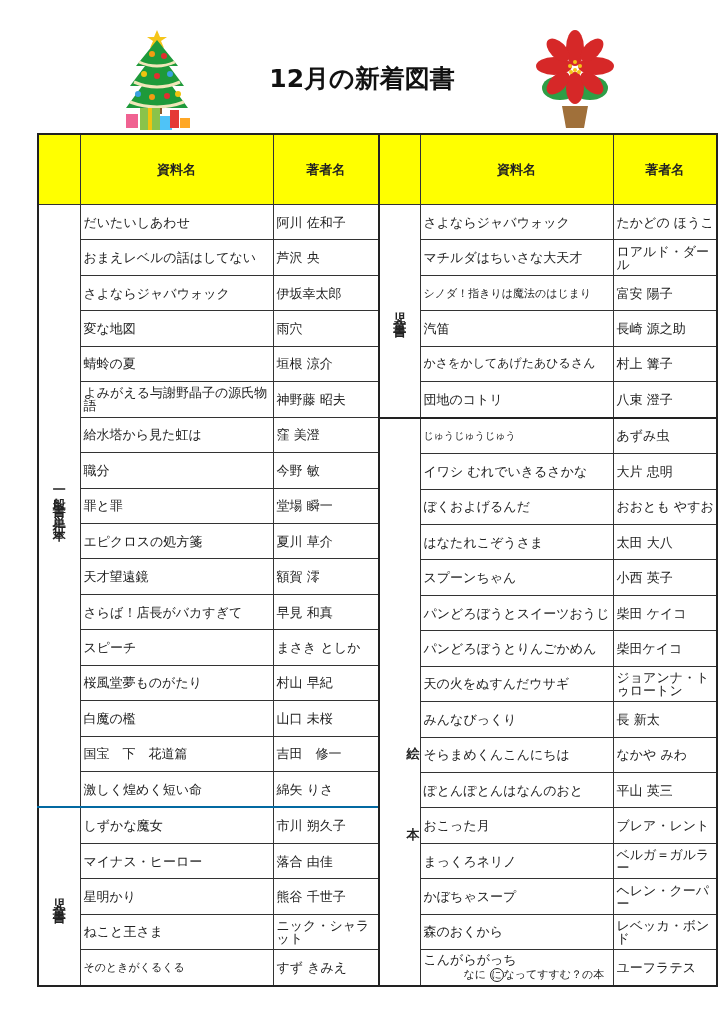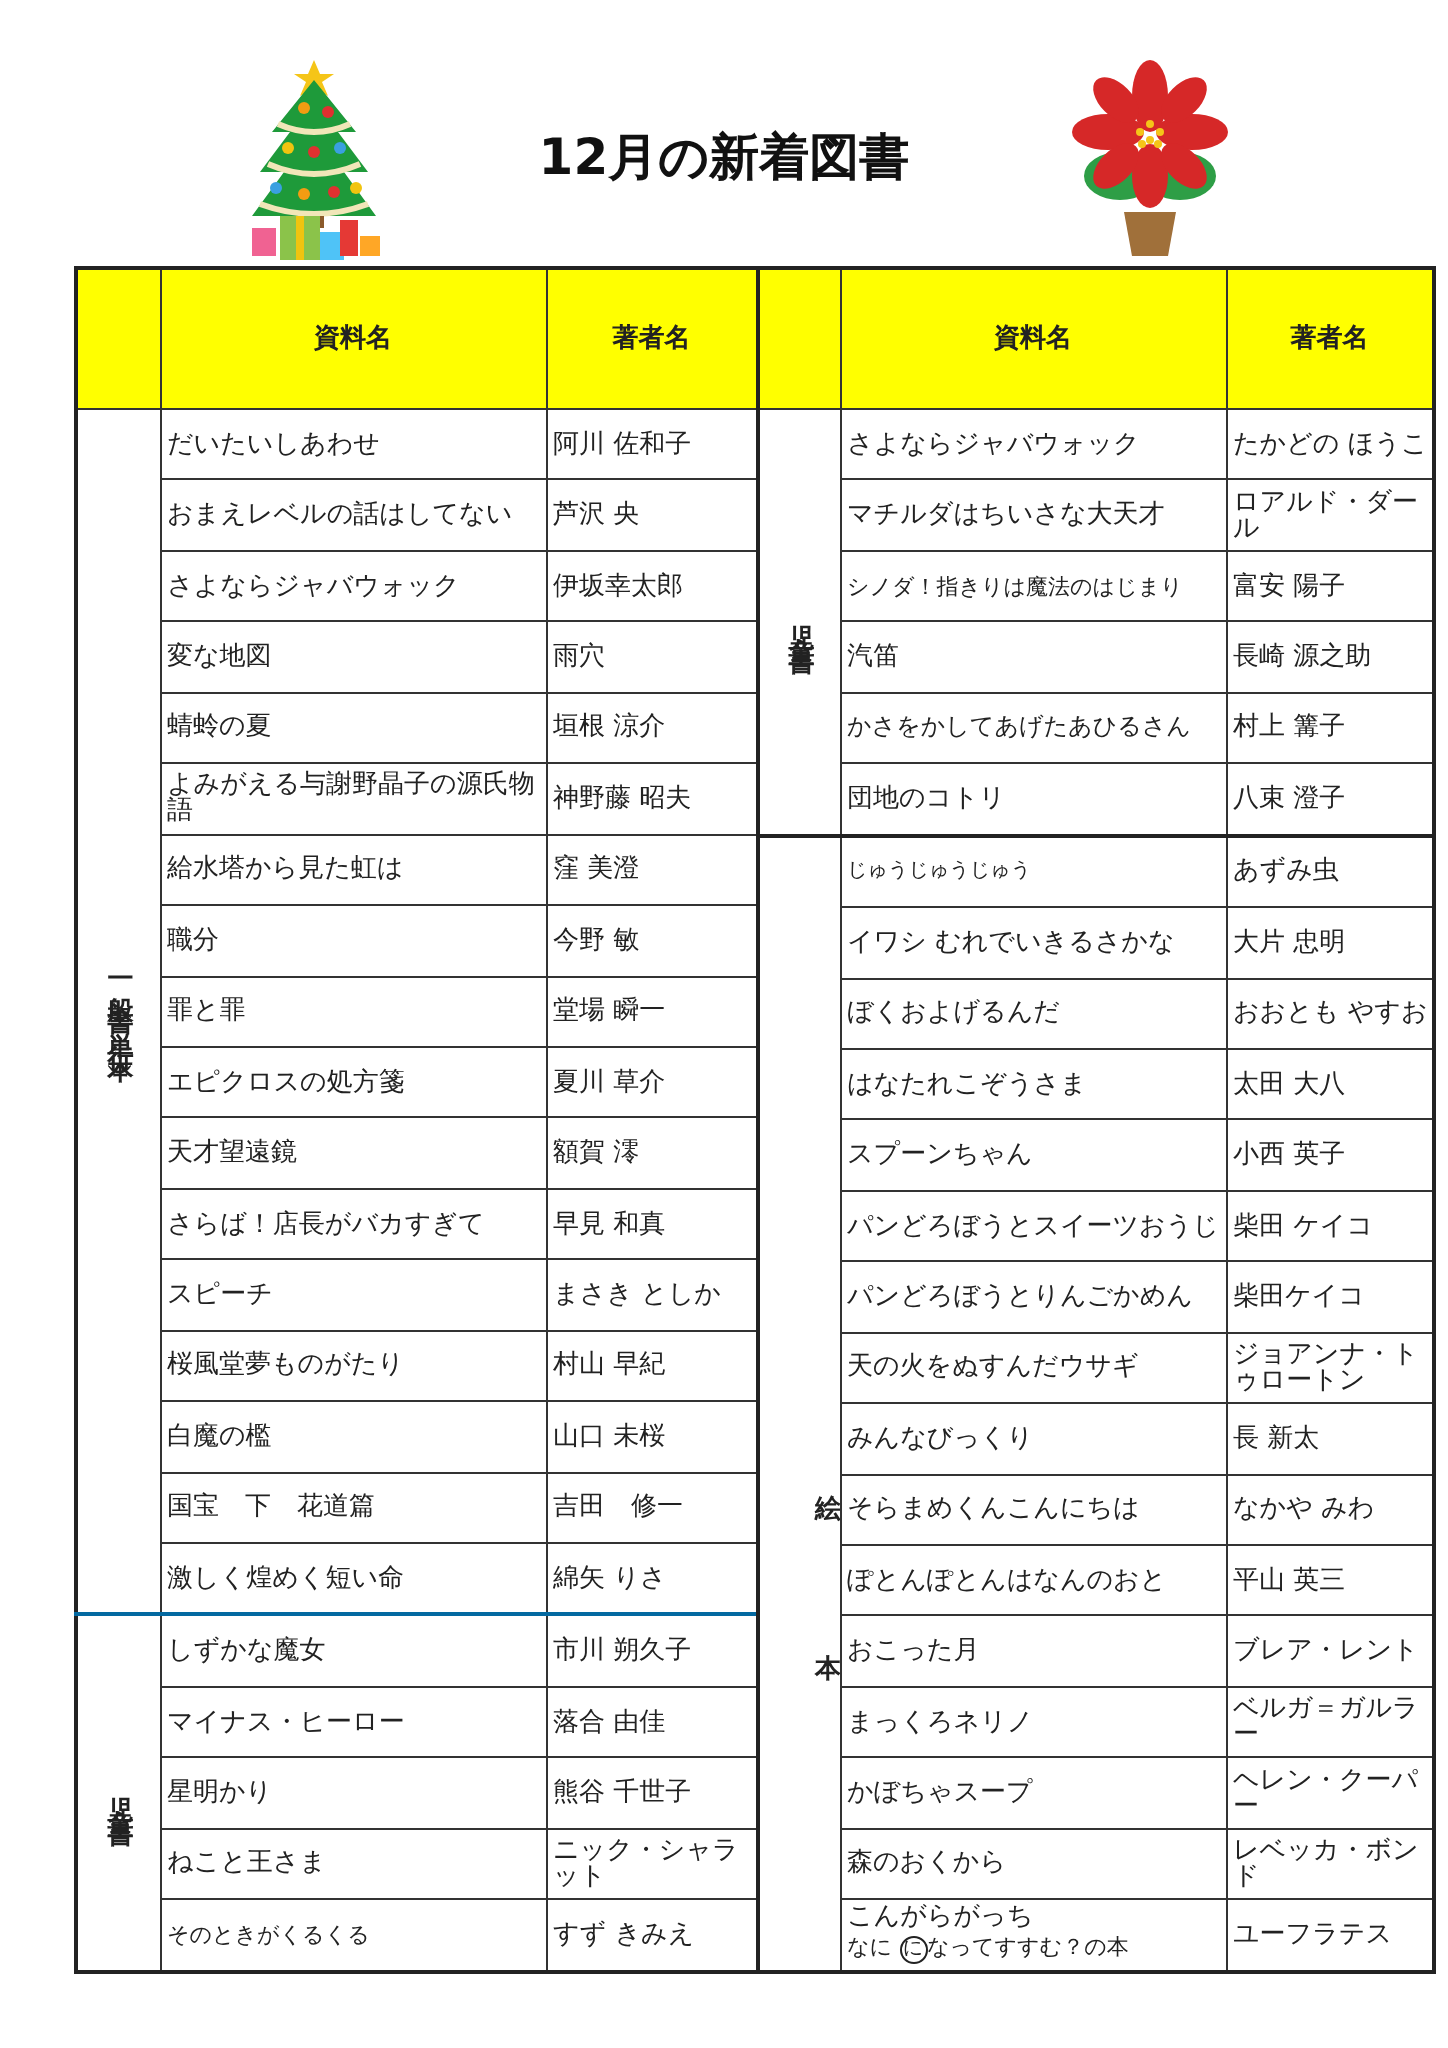--- a/index.html
+++ b/index.html
@@ -14,21 +14,21 @@
   table { border-collapse:collapse; table-layout:fixed; }
   td, th { border:1px solid #333; padding:0 0 0 3px; font-weight:normal; font-size:13px; line-height:13px; vertical-align:middle; overflow:hidden; }
   th { background:#ffff00; height:37px; font-weight:bold; font-size:13px; text-align:center; padding:16px; }
   table { border:2px solid #222; }
   tr.row td { height:34.45px; }
   td.cat { text-align:center; font-weight:bold; font-size:13px; padding:0; writing-mode:vertical-rl; text-orientation:upright; letter-spacing:6px; }
   td.author { font-size:13px; }
   .small { font-size:11px; }
   .medium { font-size:12px; }
   .big { font-size:10px;margin-left:24px; }
-  .sub { display:block; font-size:11px; margin-top:2px; }
+  .sub { display:block; font-size:11px; margin-top:2px;margin-left:40px; }
   .circle { display:inline-block; border:1px solid #222; border-radius:50%; width:12px; height:12px; line-height:12px; text-align:center; font-size:10px; }
 </style>
 </head>
 <body>
 
 <div class="title">12月の新着図書</div>
 
 <svg class="deco tree" viewBox="0 0 90 108">
   <polygon points="45,6 48,13 55,13 49,17 52,24 45,20 38,24 41,17 35,13 42,13" fill="#f5c518"></polygon>
   <polygon points="45,16 24,42 33,42 18,62 30,62 14,84 76,84 60,62 72,62 57,42 66,42" fill="#1e9a3a"></polygon>

